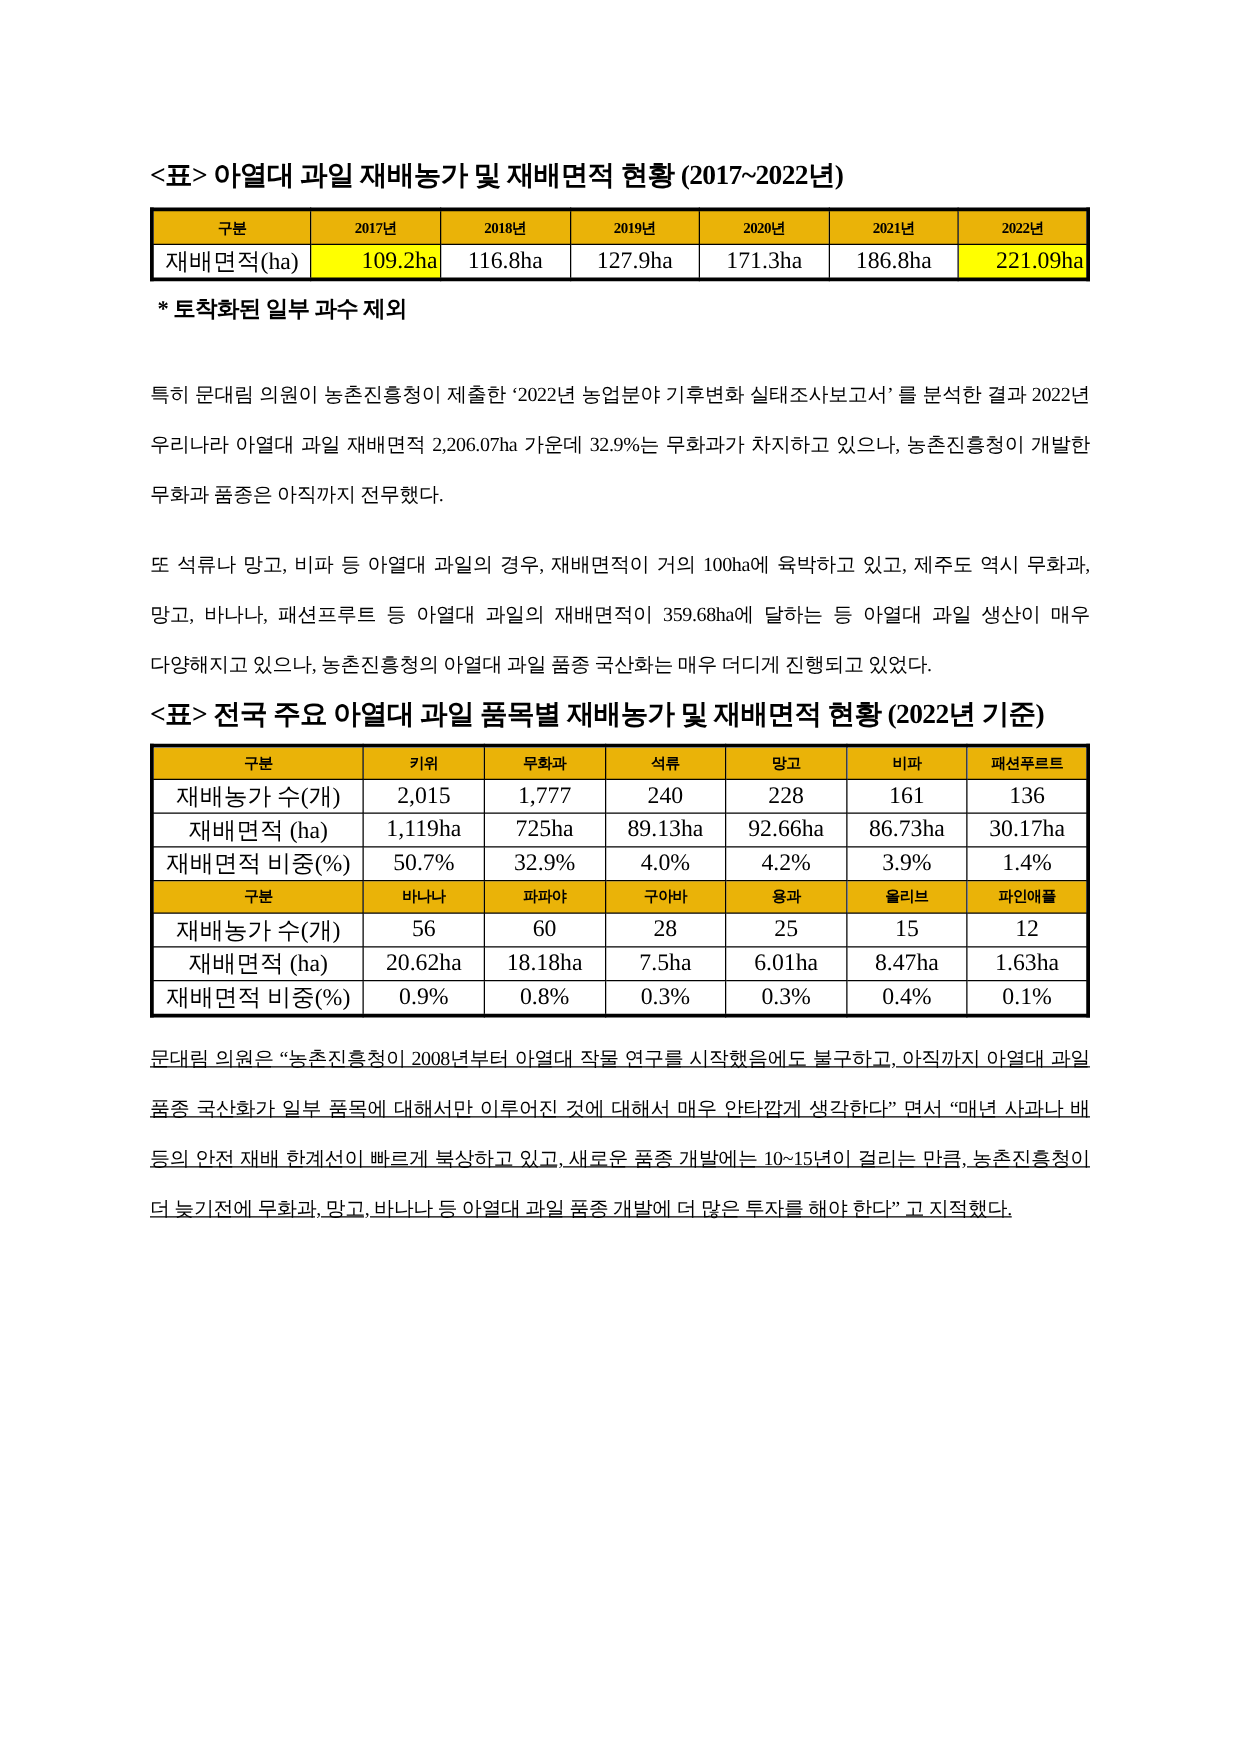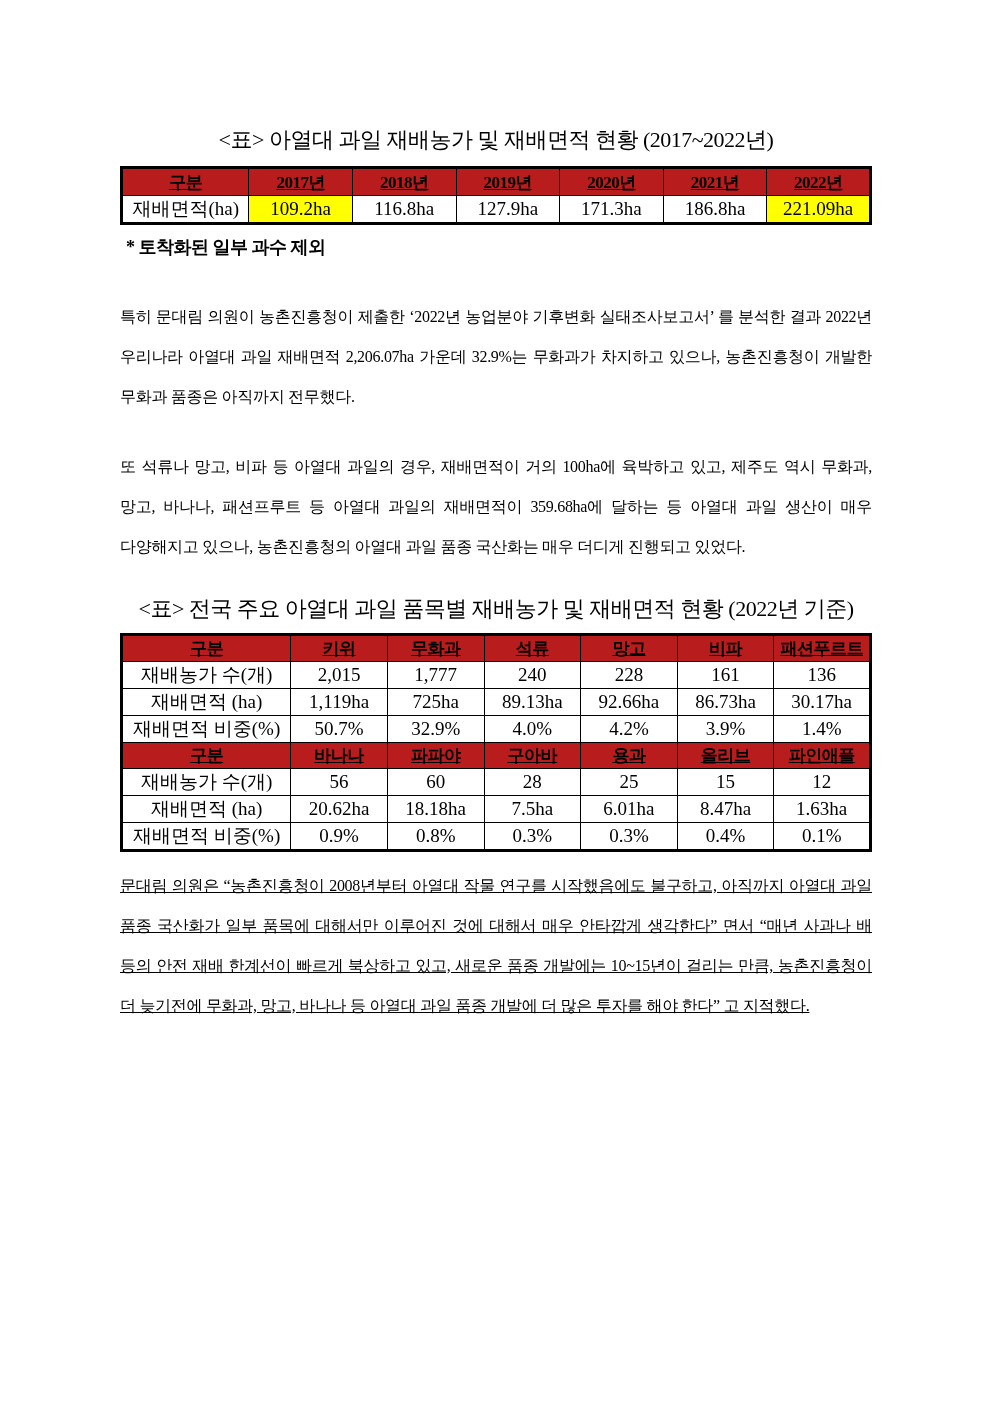--- a/index.html
+++ b/index.html
@@ -13,74 +13,72 @@
     overflow: hidden;
   }
   .content {
     position: absolute;
     left: 120px;
     top: 0;
     width: 752px;
   }
   .tbl-title {
     margin-top: 126px;
-    text-align: center;
-    font-weight: normal;
+    font-weight: bold;
     font-size: 22px;
     line-height: 28px;
     letter-spacing: -0.5px;
   }
-  .tbl-title.second { margin-top: 28px; }
+  .tbl-title.second { margin-top: 4px; }
   table {
     border-collapse: collapse;
     table-layout: fixed;
     width: 100%;
     margin-top: 12px;
   }
   table.t2 { margin-top: 10px; }
   th, td {
     border: 1.6px solid #000000;
     text-align: center;
     vertical-align: middle;
     padding: 0 2px;
     font-size: 19px;
     height: 26px;
     overflow: hidden;
     white-space: nowrap;
   }
   table { border: 3px solid #000000; }
   th {
-    background: #b91c1c;
+    background: #eab308;
     font-weight: bold;
-    font-size: 17px;
+    font-size: 12px;
     letter-spacing: -0.5px;
-    text-decoration: underline;
-  }
-  td.hl { background: #ffff00; }
+  }
+  td.hl { background: #ffff00; text-align: right; }
   .t1 col.c0 { width: 17%; }
   .t1 col.cn { width: 13.833%; }
   .t2 col.c0 { width: 22.6%; }
   .t2 col.cn { width: 12.9%; }
   .t2 th, .t2 td { height: 25px; }
   .footnote {
     margin-top: 10px;
     font-weight: bold;
     font-size: 18px;
     letter-spacing: -0.5px;
     padding-left: 6px;
   }
   .para {
     font-size: 16px;
     line-height: 40px;
     text-align: justify;
     word-break: keep-all;
     letter-spacing: -0.3px;
   }
   .para.p1 { margin-top: 38px; }
-  .para.p2 { margin-top: 30px; }
+  .para.p2 { margin-top: 16px; }
   .para.p3 { margin-top: 32px; }
   .para.p4 { margin-top: 14px; text-decoration: underline; }
 </style>
 </head>
 <body>
 
 <div class="page">
   <div class="content">
 
     <div class="tbl-title">&lt;표&gt; 아열대 과일 재배농가 및 재배면적 현황 (2017~2022년)</div>

